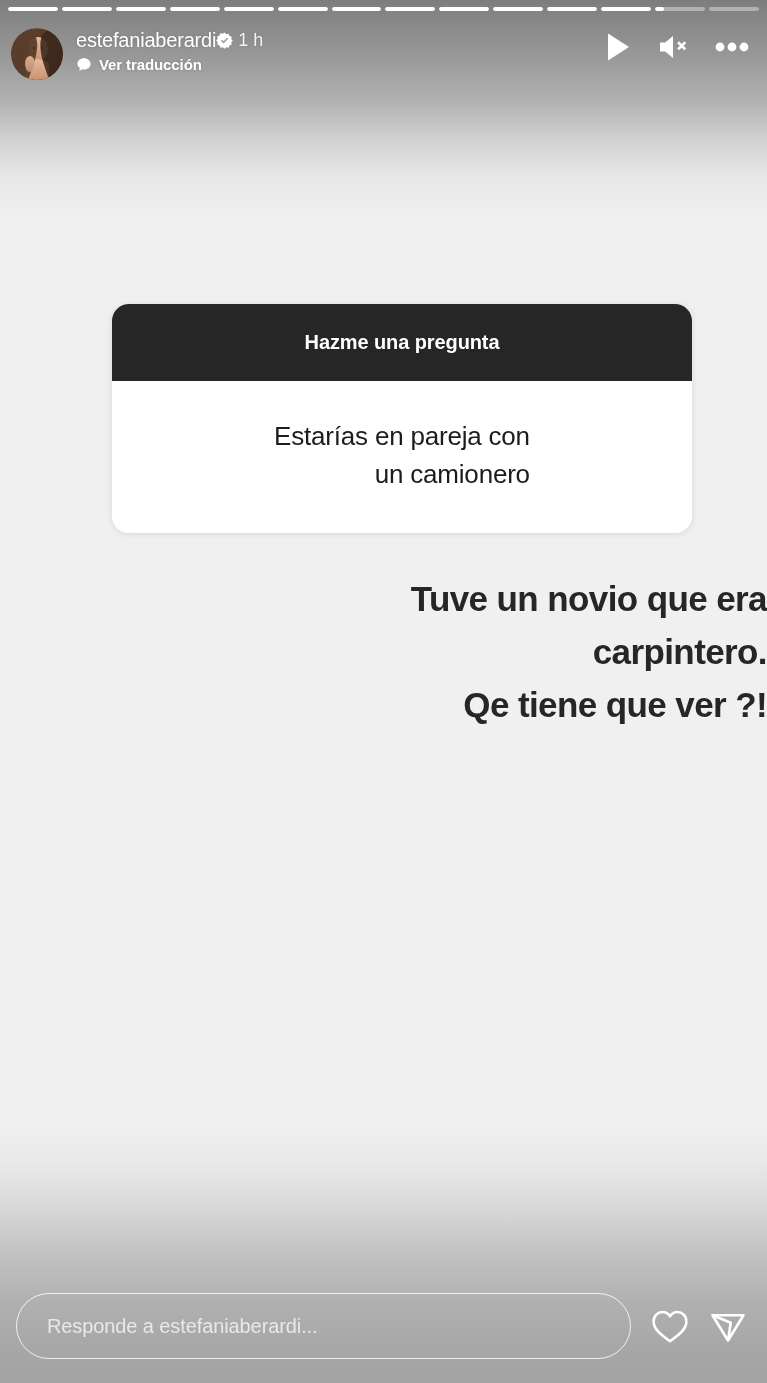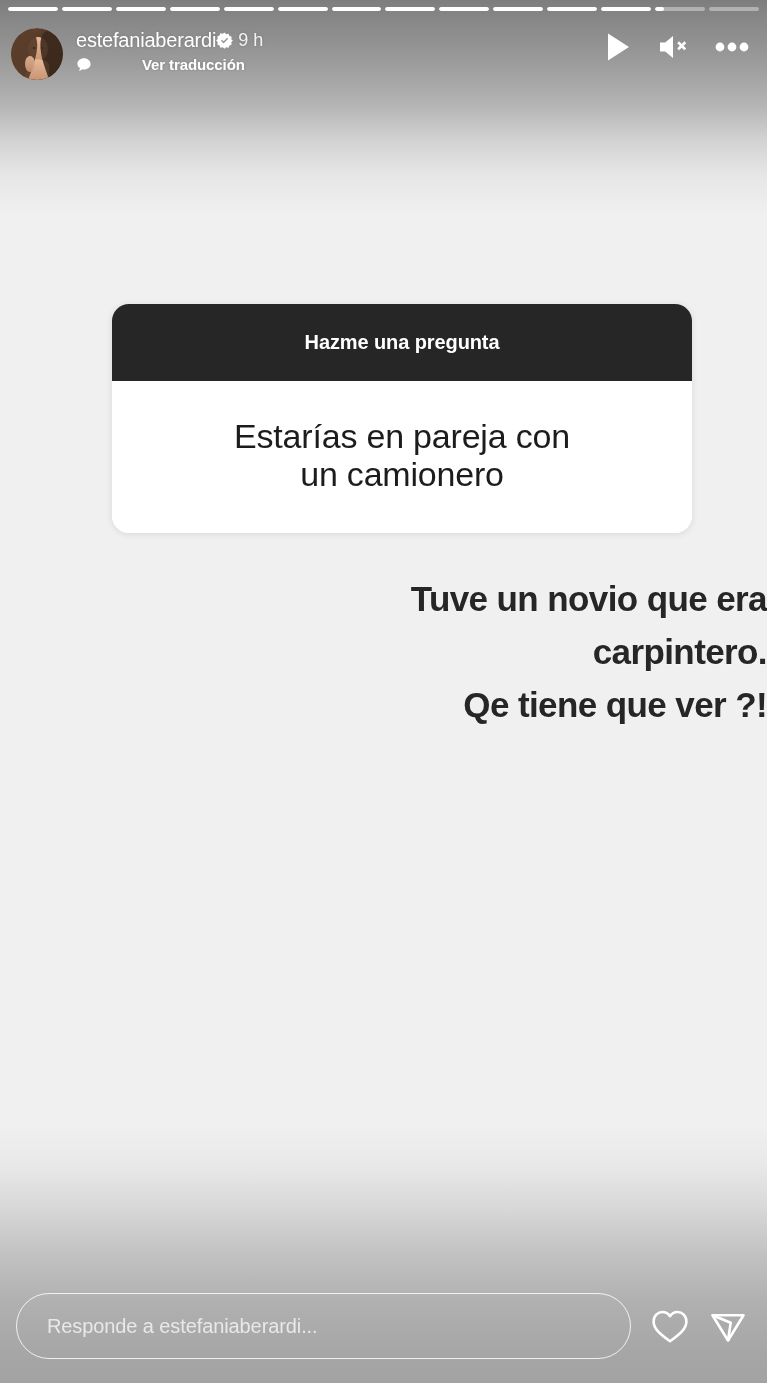--- a/index.html
+++ b/index.html
@@ -79,21 +79,20 @@
   }
   .meta-row2 {
     display:flex; align-items:center; gap:7px;
     margin-top:2px;
   }
   .bubble-icon { width:16px; height:16px; display:block; flex:0 0 auto; }
   .translate-label {
     color:#ffffff; font-size:15px; font-weight:700;
     letter-spacing:-0.1px;
     text-shadow:0 0 3px rgba(0,0,0,0.18);
-    margin-left:43px;
   }
 
   .controls {
     position:absolute; right:18px; top:6px;
     display:flex; align-items:center; gap:26px;
   }
   .ctrl { display:block; cursor:pointer; }
 
   
   .sticker {
@@ -111,22 +110,22 @@
   .sticker-head-text {
     color:#ffffff; font-size:20px; font-weight:700;
     letter-spacing:-0.1px;
   }
   .sticker-body {
     background:#ffffff; min-height:152px;
     display:flex; align-items:center; justify-content:center;
     padding:22px 30px 26px;
   }
   .sticker-body-text {
-    color:#1c1c1c; font-size:34px; font-weight:400;
-    line-height:38px; text-align:center;
+    color:#1c1c1c; font-size:26px; font-weight:400;
+    line-height:38px; text-align:right;
     letter-spacing:-0.2px;
     white-space:pre-line;
   }
 
   
   .answer {
     position:absolute; left:0; top:572px; width:767px;
     text-align:right;
     color:#262626; font-size:35px; font-weight:700;
     line-height:53px; letter-spacing:-0.6px;
@@ -245,21 +244,21 @@
       </svg>
     </div>
 
     <div class="meta">
       <div class="meta-row1">
         <span class="username">estefaniaberardi</span>
         <svg class="verified" viewBox="0 0 24 24">
           <path fill="#ffffff" d="M12 .8l2.5 2.2 3.3-.5 1.2 3.1 3.1 1.2-.5 3.3L23.8 12l-2.2 2.5.5 3.3-3.1 1.2-1.2 3.1-3.3-.5L12 23.8l-2.5-2.2-3.3.5-1.2-3.1-3.1-1.2.5-3.3L.2 12l2.2-2.5-.5-3.3 3.1-1.2L6.2 1.9l3.3.5z"></path>
           <path fill="#9a9a9a" d="M10.7 16.2L6.9 12.4l1.5-1.5 2.3 2.3 5-5 1.5 1.5z"></path>
         </svg>
-        <span class="timestamp">9 h</span>
+        <span class="timestamp">1 h</span>
       </div>
       <div class="meta-row2">
         <svg class="bubble-icon" viewBox="0 0 16 16">
           <path fill="#ffffff" d="M8 1.2c-3.6 0-6.6 2.4-6.6 5.5 0 1.8 1 3.4 2.6 4.4-.1 1-.5 1.9-1.2 2.7 1.4-.2 2.6-.8 3.5-1.5.5.1 1.1.2 1.7.2 3.6 0 6.6-2.4 6.6-5.5S11.6 1.2 8 1.2z"></path>
         </svg>
         <span class="translate-label">Ver traducción</span>
       </div>
     </div>
 
     <div class="controls">

